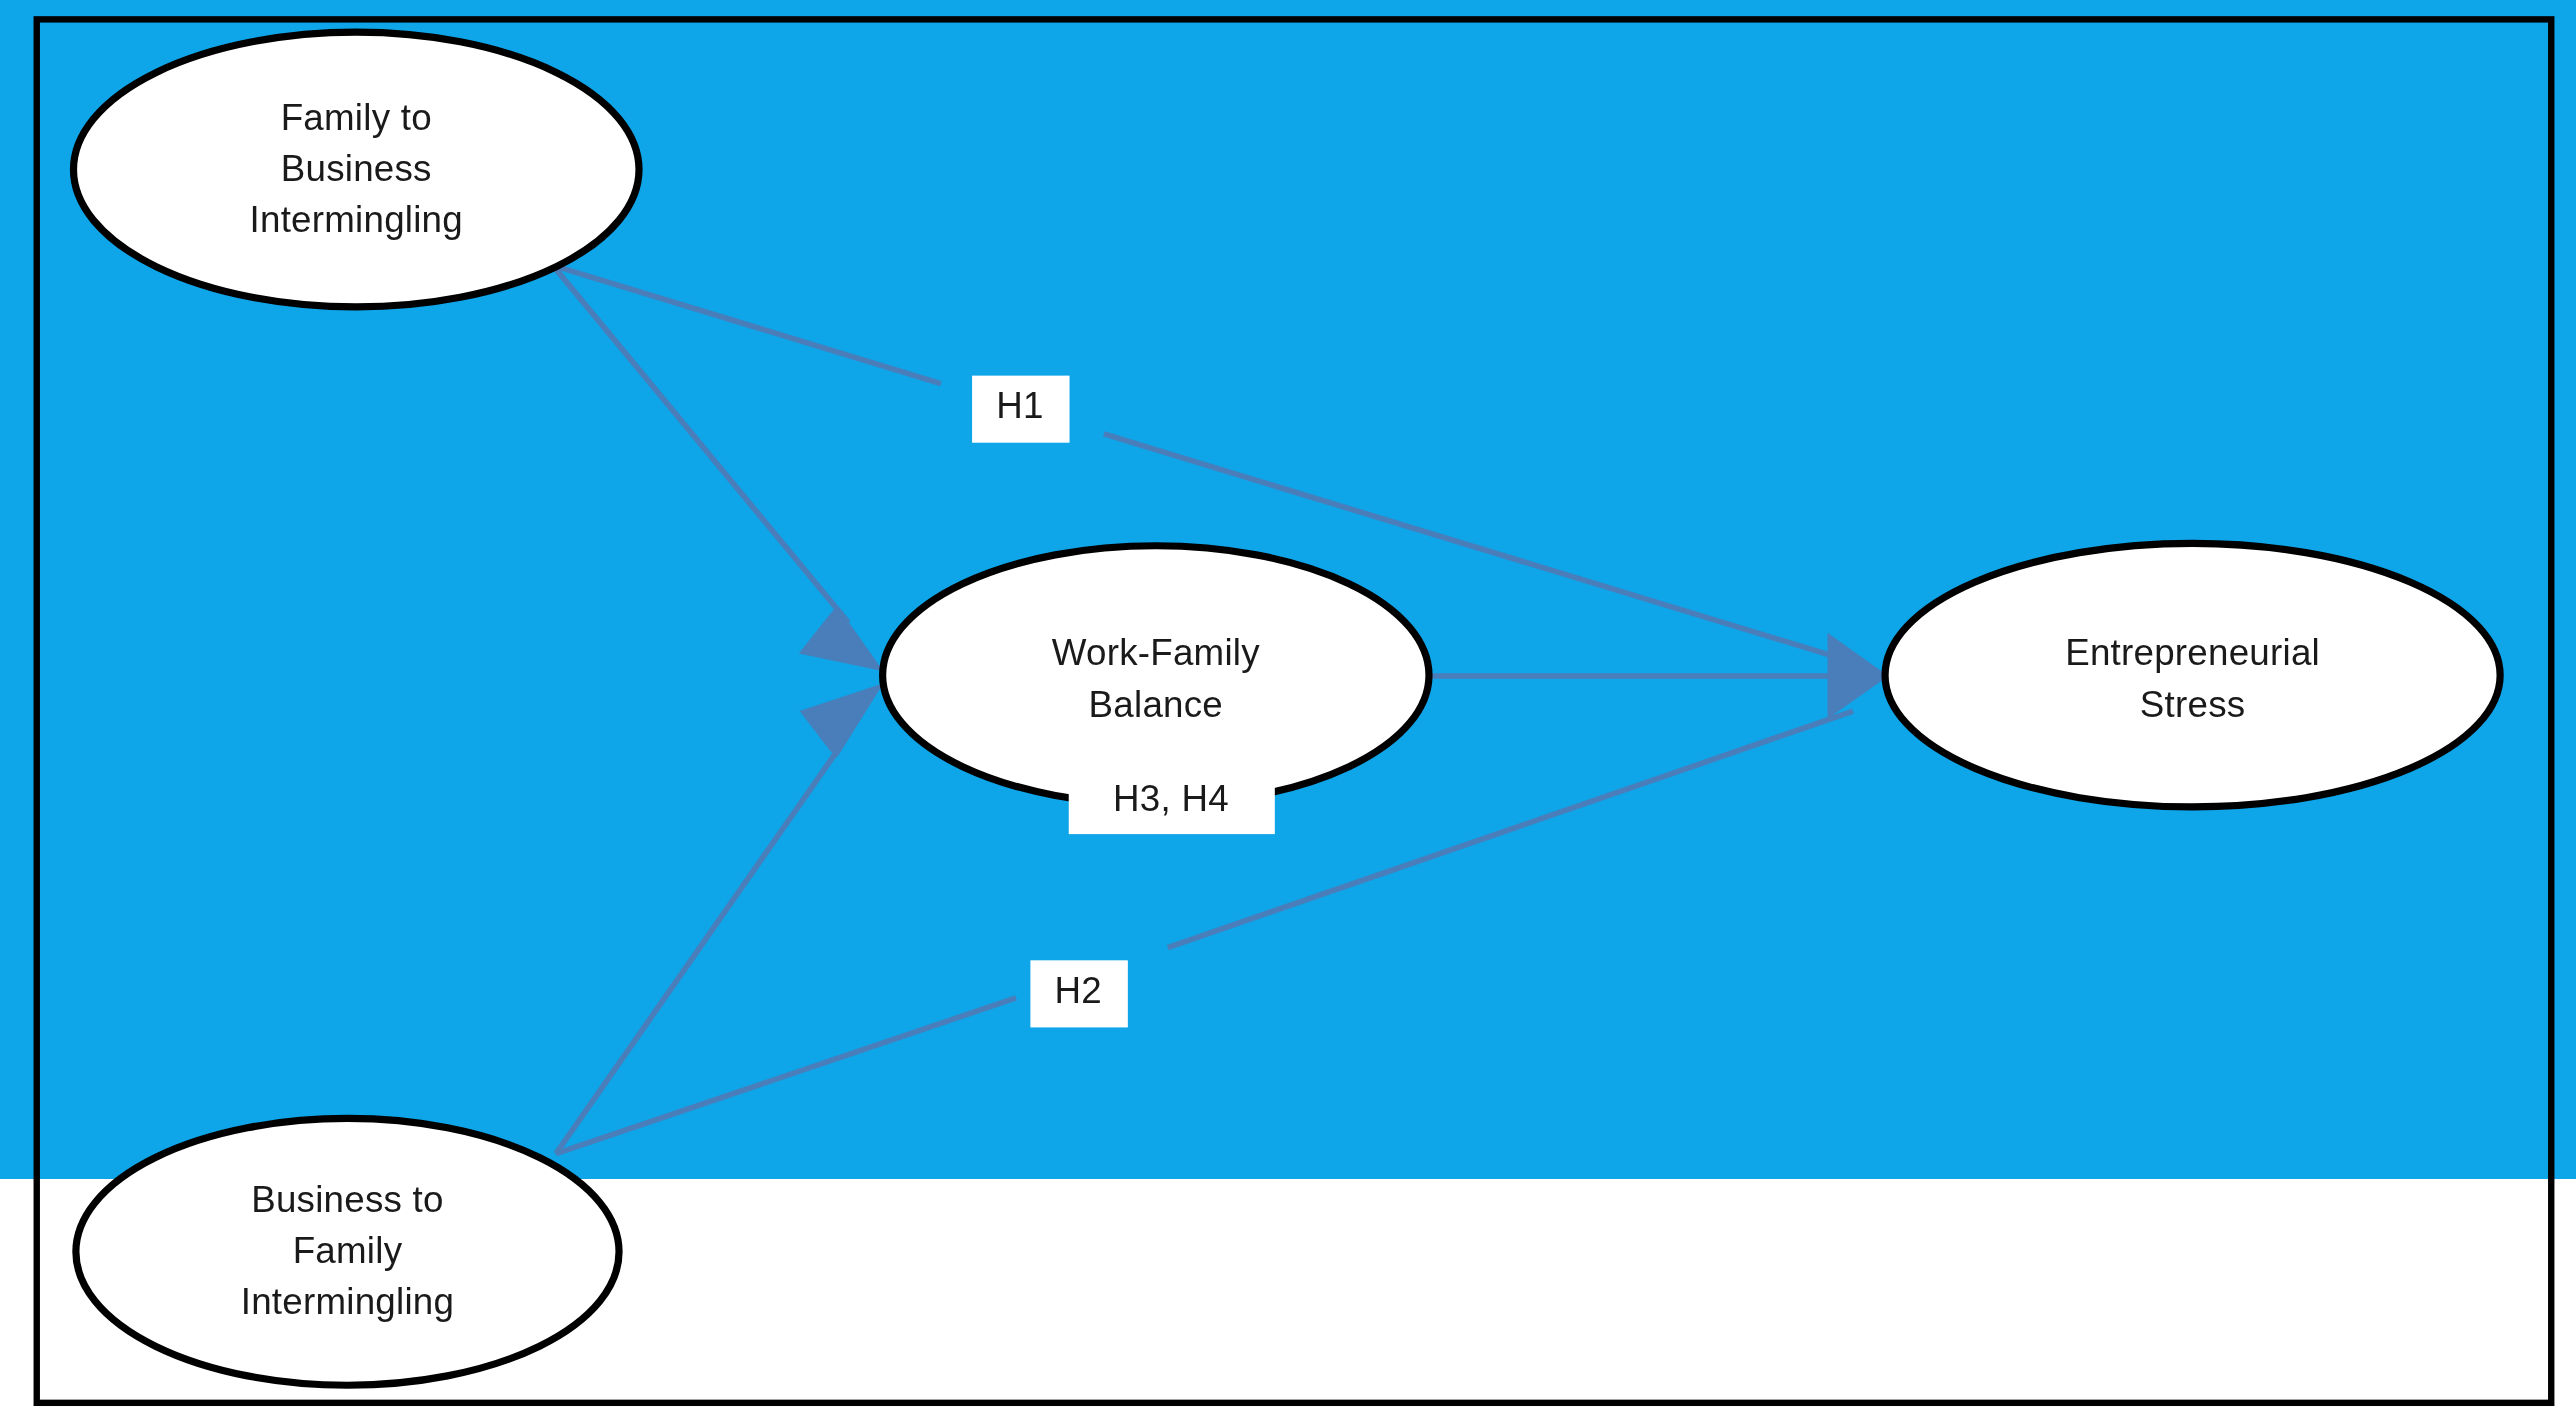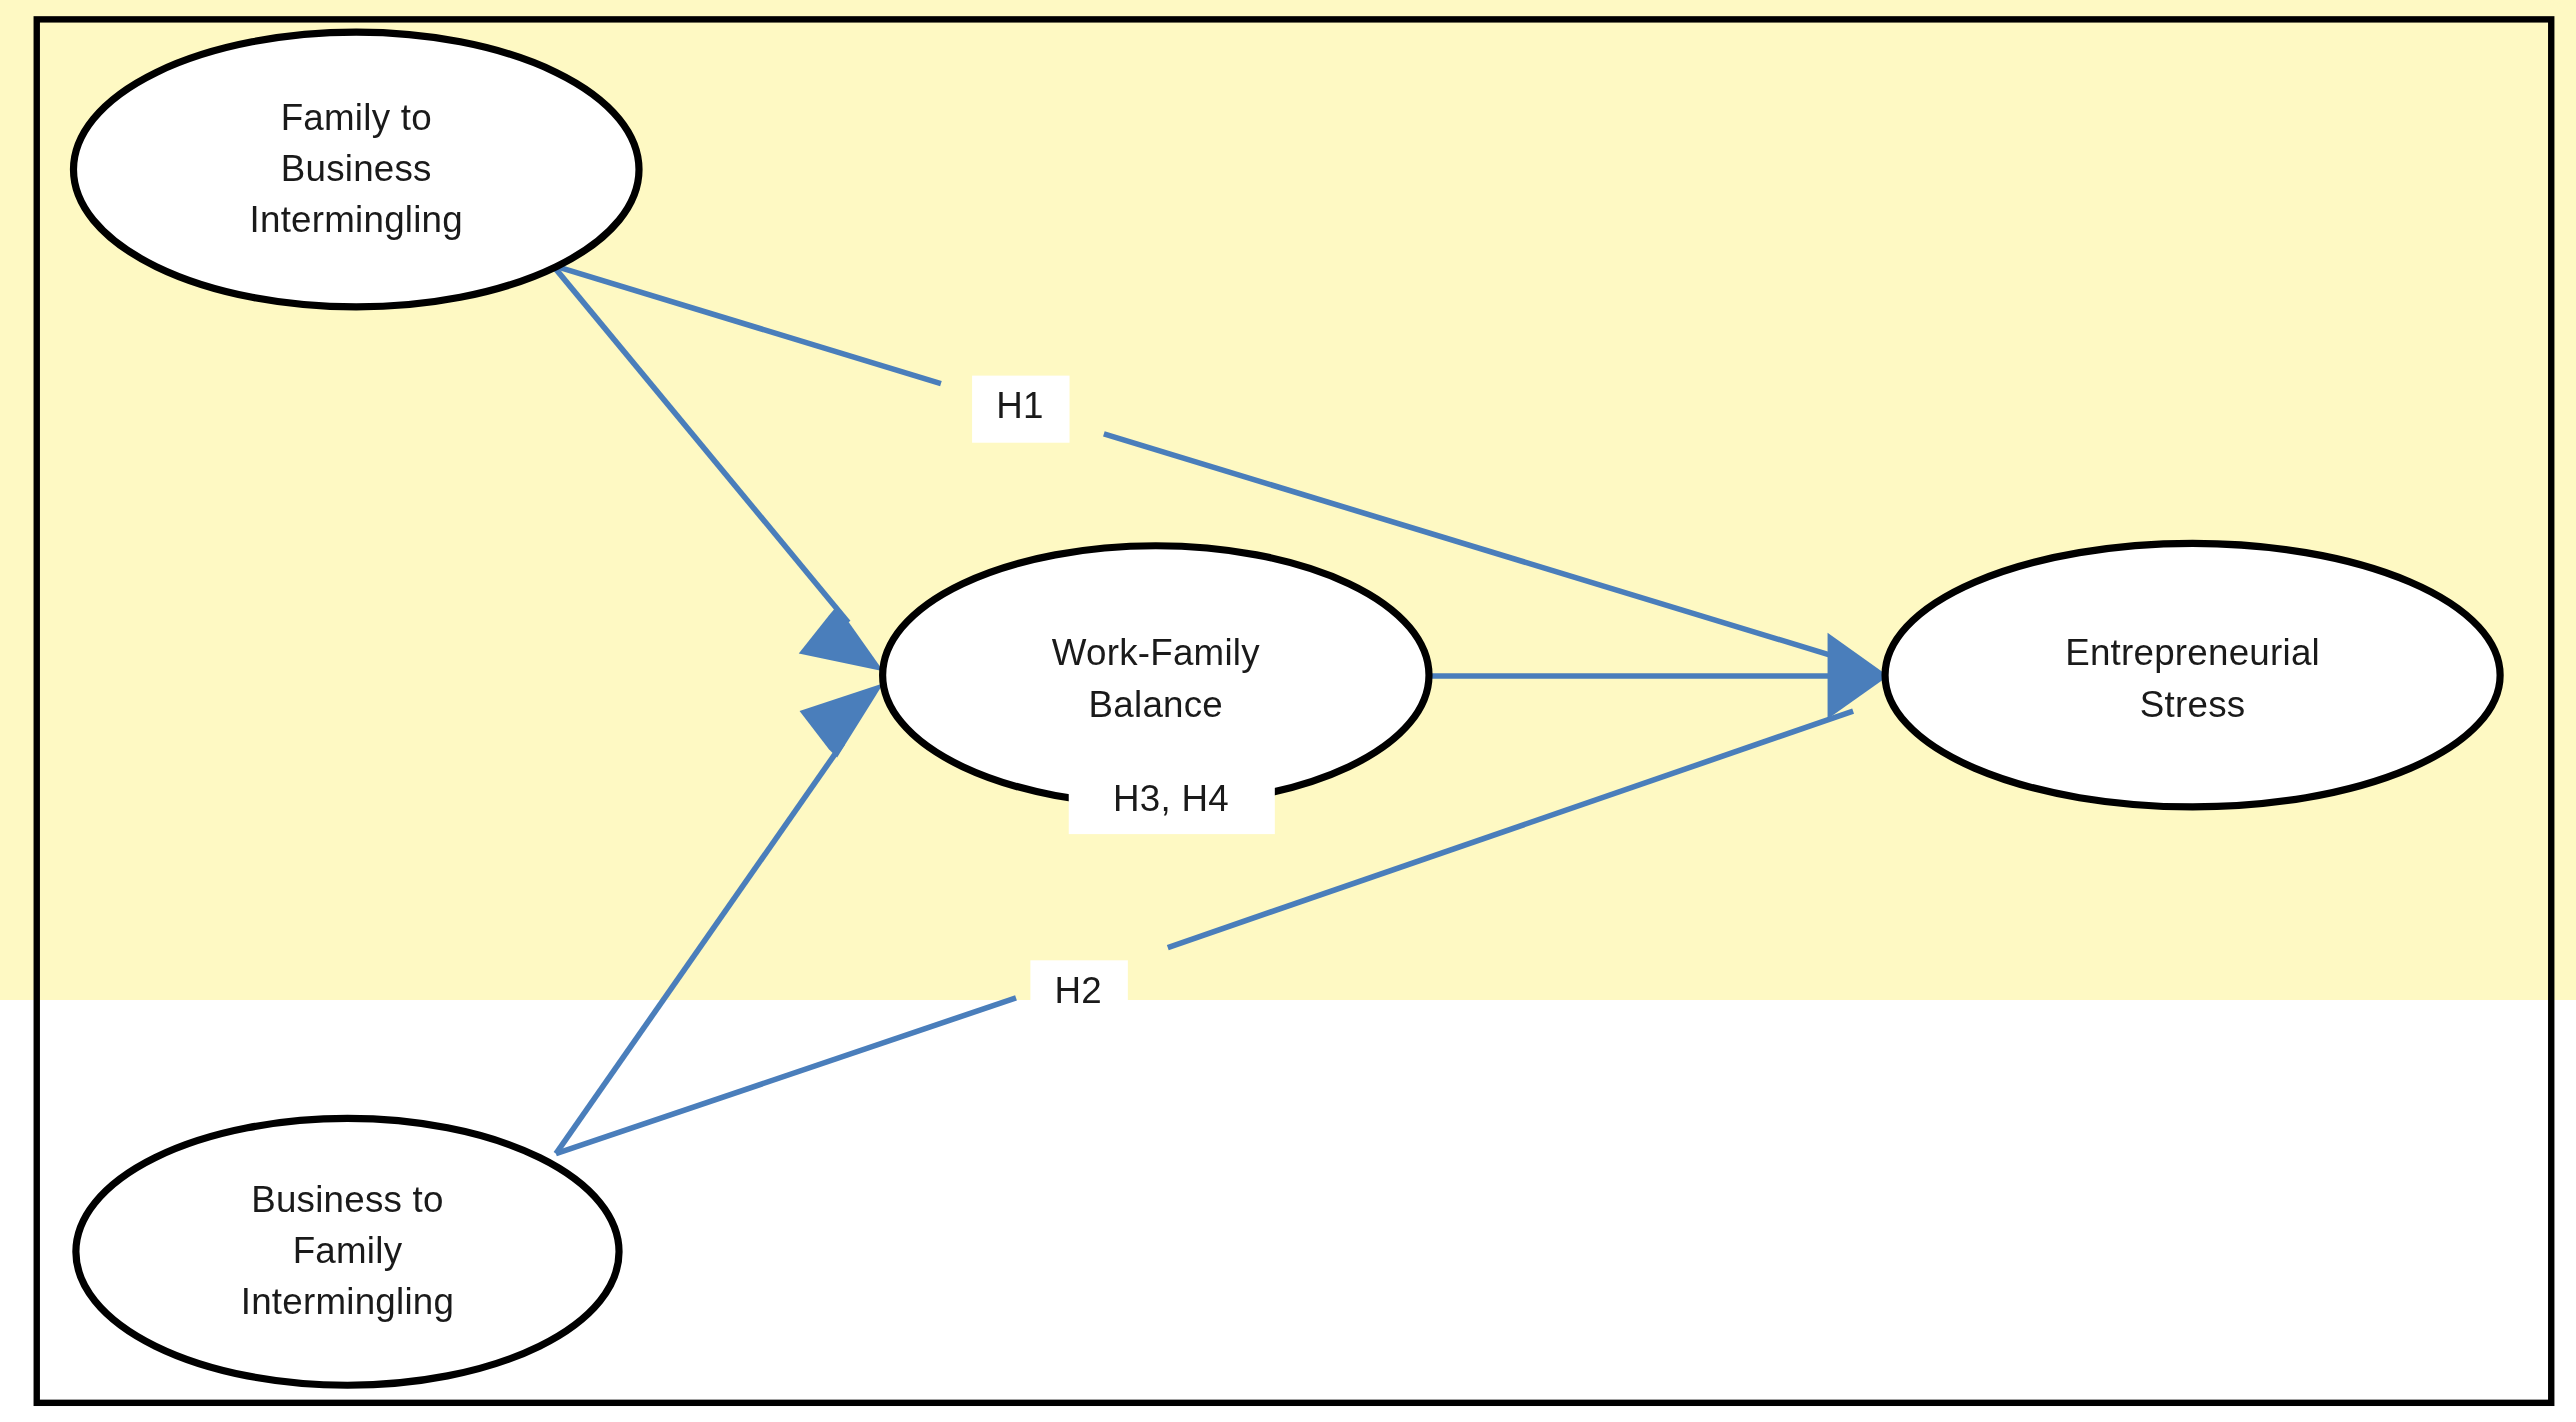--- a/index.html
+++ b/index.html
@@ -10,22 +10,22 @@
   }
   body {
     font-family: "Liberation Sans", sans-serif;
     width: 2576px;
     height: 1423px;
     overflow: hidden;
   }
   #diagram-root {
     position: relative;
     width: 2576px;
-    height: 1000px;
-    background: #fef9c3;
+    height: 1179px;
+    background: #0ea5e9;
   }
   #diagram-svg {
     display: block;
     width: 2576px;
     height: 1423px;
   }
   .node-label {
     font-family: "Liberation Sans", sans-serif;
     font-size: 46px;
     fill: #1a1a1a;

